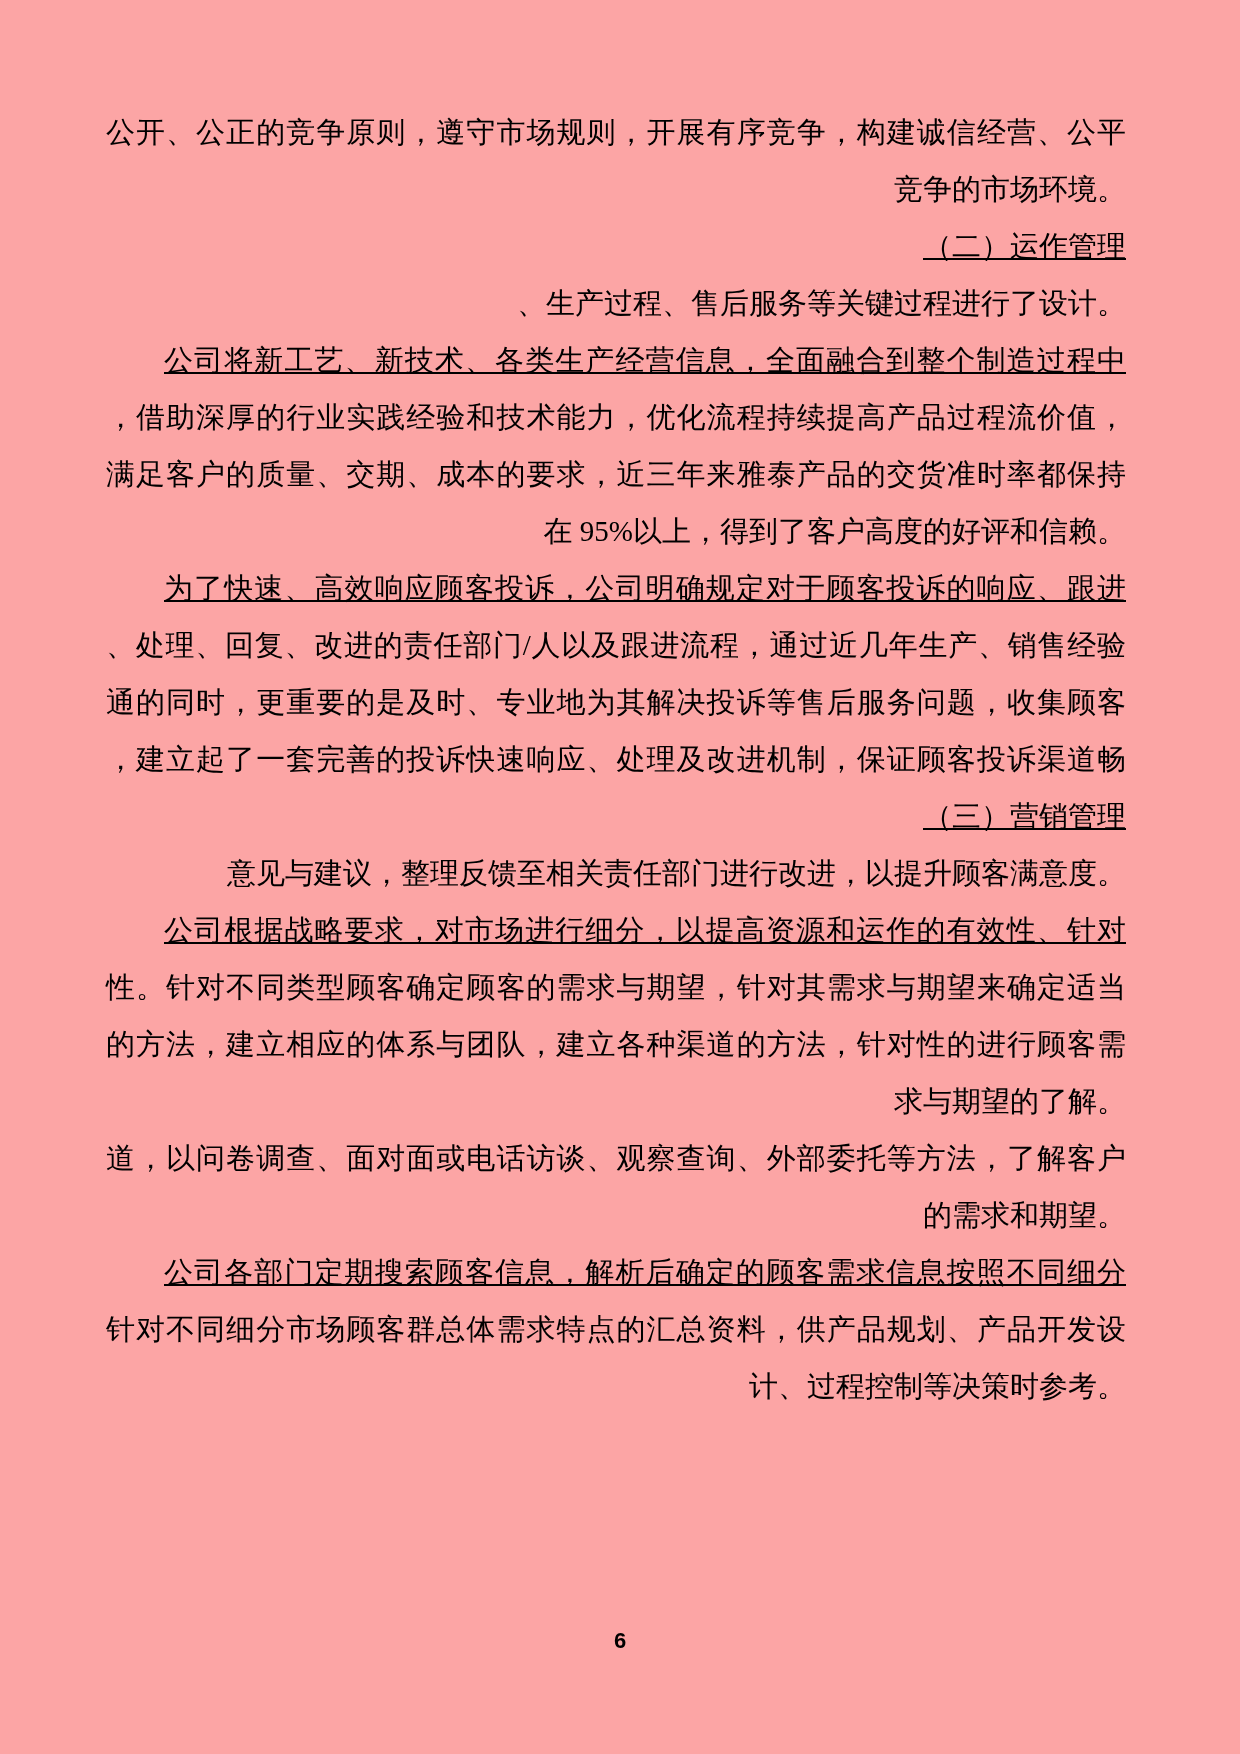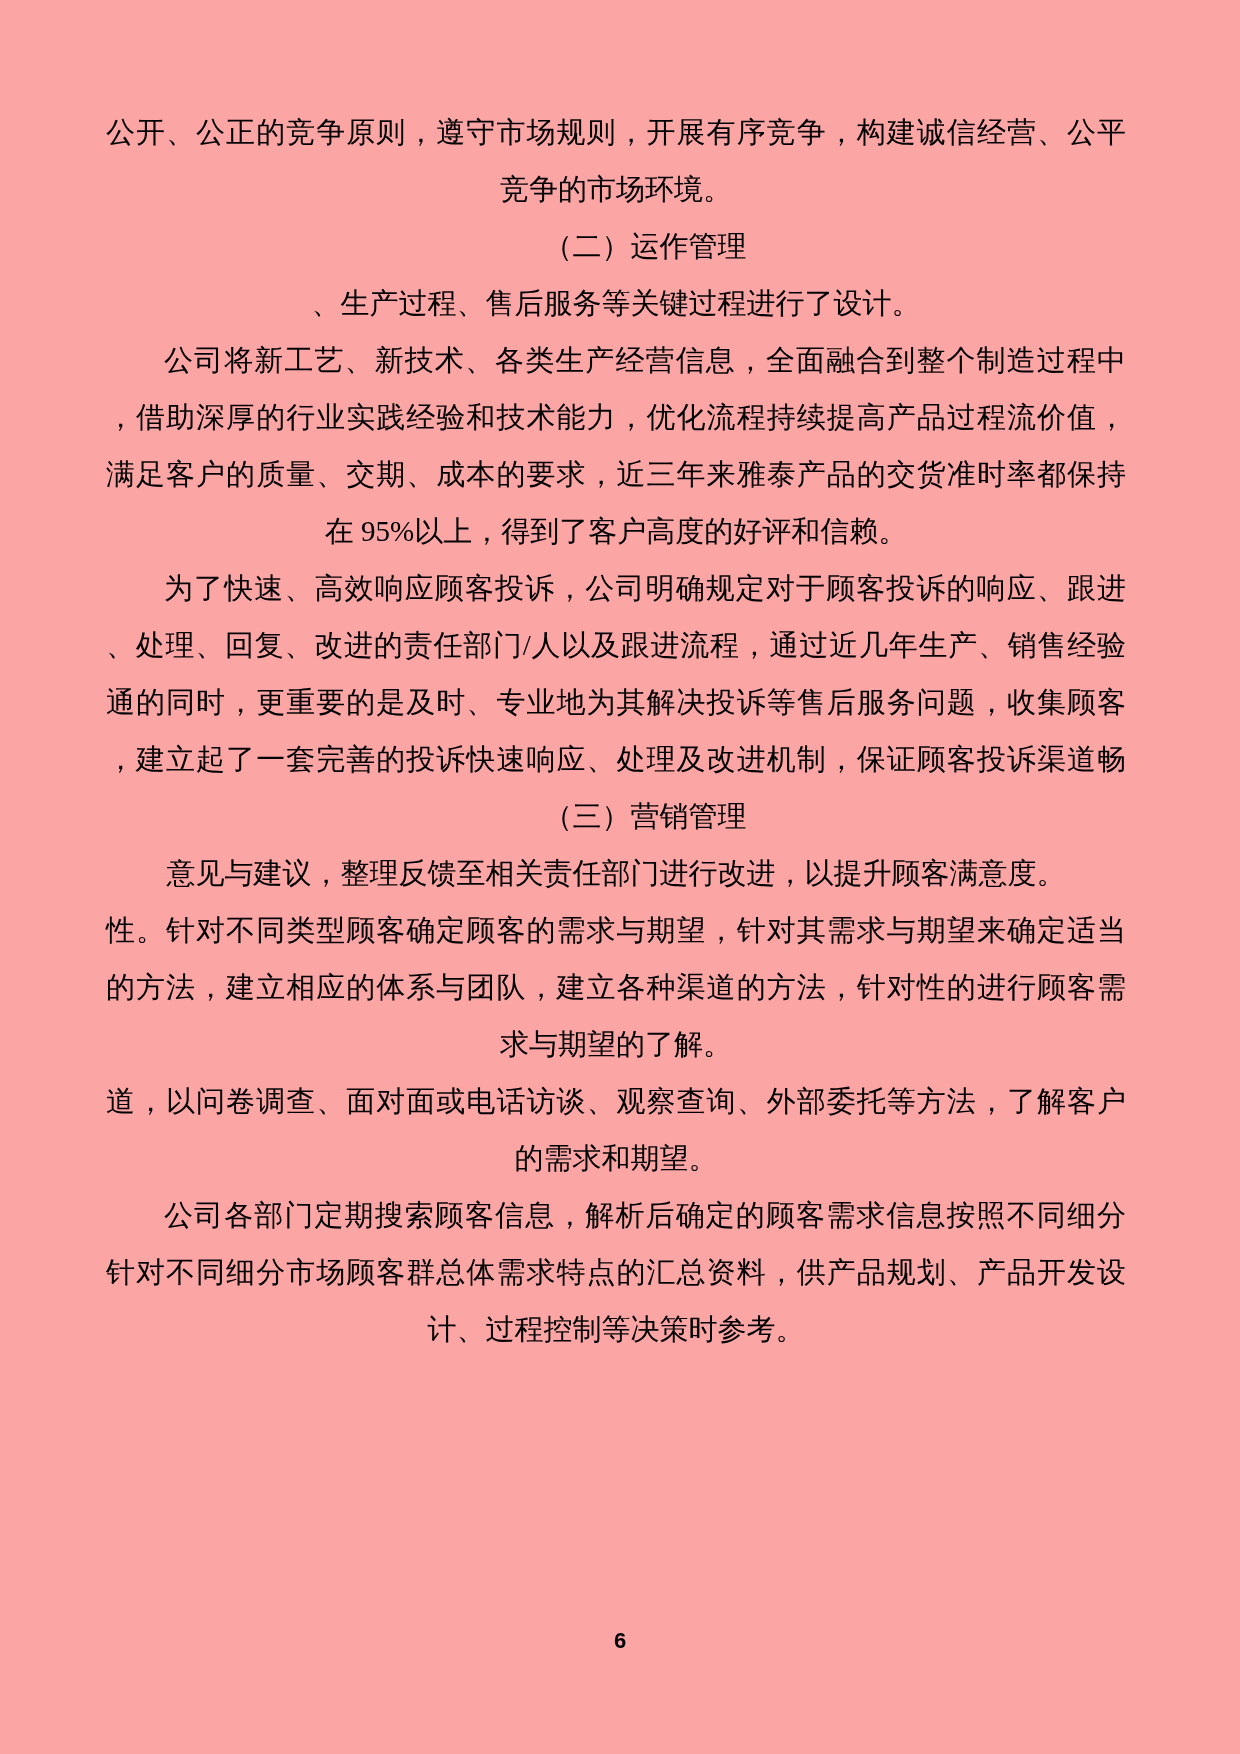--- a/index.html
+++ b/index.html
@@ -16,29 +16,30 @@
   .textblock {
     position: absolute;
     left: 106px;
     top: 104px;
     width: 1020px;
   }
   .line {
     font-size: 29px;
     line-height: 57px;
     color: #000000;
-    text-align: center;
+    text-align: right;
     white-space: normal;
   }
   .line.fill {
     text-align: justify;
     text-align-last: justify;
   }
   .line.indent {
     text-indent: 58px;
+    text-decoration: underline;
   }
   .footer {
     position: absolute;
     left: 0;
     top: 1626px;
     width: 100%;
     text-align: center;
   }
   .page-num {
     font-family: "Liberation Sans", "DejaVu Sans", sans-serif;
@@ -60,20 +61,21 @@
       <div class="line indent fill">公司将新工艺、新技术、各类生产经营信息，全面融合到整个制造过程中</div>
       <div class="line fill">，借助深厚的行业实践经验和技术能力，优化流程持续提高产品过程流价值，</div>
       <div class="line fill">满足客户的质量、交期、成本的要求，近三年来雅泰产品的交货准时率都保持</div>
       <div class="line">在 95%以上，得到了客户高度的好评和信赖。</div>
       <div class="line indent fill">为了快速、高效响应顾客投诉，公司明确规定对于顾客投诉的响应、跟进</div>
       <div class="line fill">、处理、回复、改进的责任部门/人以及跟进流程，通过近几年生产、销售经验</div>
       <div class="line fill">通的同时，更重要的是及时、专业地为其解决投诉等售后服务问题，收集顾客</div>
       <div class="line fill">，建立起了一套完善的投诉快速响应、处理及改进机制，保证顾客投诉渠道畅</div>
       <div class="line indent">（三）营销管理</div>
       <div class="line">意见与建议，整理反馈至相关责任部门进行改进，以提升顾客满意度。</div>
+      <div class="line indent fill">公司根据战略要求，对市场进行细分，以提高资源和运作的有效性、针对</div>
       <div class="line fill">性。针对不同类型顾客确定顾客的需求与期望，针对其需求与期望来确定适当</div>
       <div class="line fill">的方法，建立相应的体系与团队，建立各种渠道的方法，针对性的进行顾客需</div>
       <div class="line">求与期望的了解。</div>
       <div class="line fill">道，以问卷调查、面对面或电话访谈、观察查询、外部委托等方法，了解客户</div>
       <div class="line">的需求和期望。</div>
       <div class="line indent fill">公司各部门定期搜索顾客信息，解析后确定的顾客需求信息按照不同细分</div>
       <div class="line fill">针对不同细分市场顾客群总体需求特点的汇总资料，供产品规划、产品开发设</div>
       <div class="line">计、过程控制等决策时参考。</div>
     </div>
   <div class="footer">

